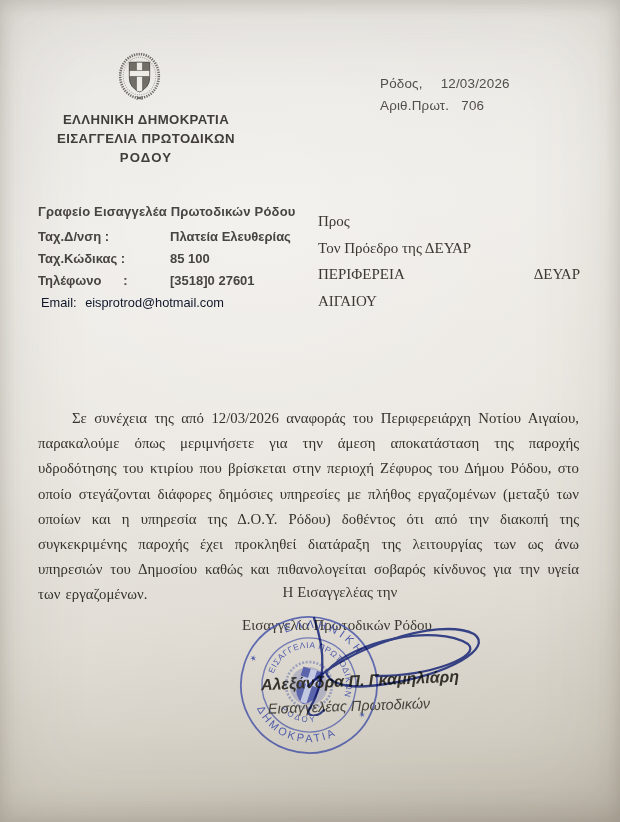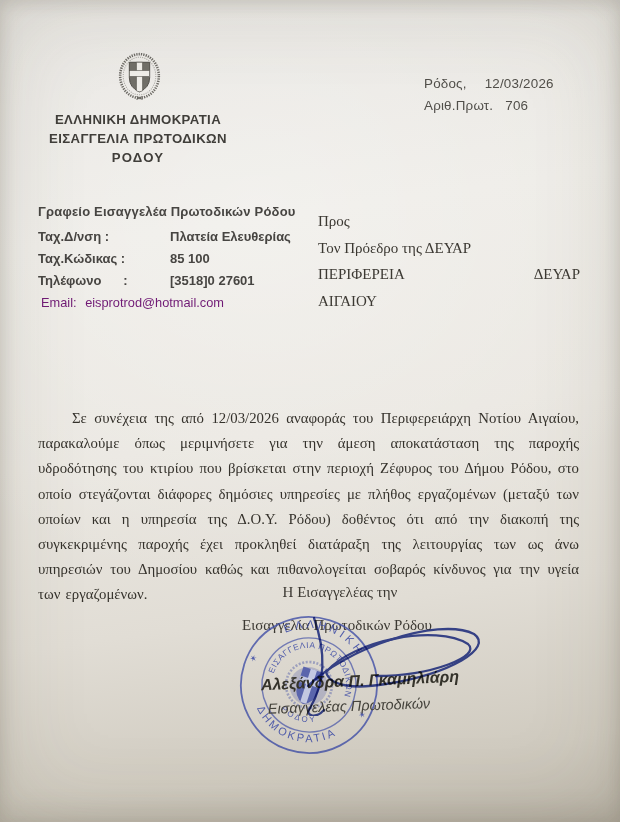--- a/index.html
+++ b/index.html
@@ -9,37 +9,37 @@
     background:
       radial-gradient(ellipse 120% 75% at 42% 26%, rgba(255,255,255,.32), rgba(255,255,255,0) 62%),
       linear-gradient(172deg,#e6e4e0 0%,#edebe6 28%,#eae7e1 52%,#e1ddd5 72%,#d0cbc0 90%,#bfb9ad 100%);
   }
   .vignette{position:absolute;inset:0;pointer-events:none;z-index:20;
     box-shadow:inset 0 0 90px rgba(95,85,62,.16), inset 0 6px 14px rgba(80,70,55,.10), inset 0 -10px 26px rgba(80,70,55,.14);}
   .abs{position:absolute;}
 
   
   .emblem-top{left:114px;top:47px;width:51px;height:56px;}
-  .lh-text{left:18px;top:110px;width:240px;text-align:center;
+  .lh-text{left:26px;top:110px;width:240px;text-align:center;
     font-weight:bold;font-size:13.2px;line-height:19px;color:#403e3a;letter-spacing:.4px;}
   .lh-text .l3{letter-spacing:1.2px;}
 
   
-  .ref{left:380px;top:76px;font-size:13.4px;color:#514f4a;letter-spacing:.2px;margin-left:44px;}
+  .ref{left:380px;top:76px;font-size:13.4px;color:#514f4a;letter-spacing:.2px;}
   .ref .row{display:flex;}
   .ref .row1 span + span{margin-left:18px;}
   .ref .row2{margin-top:7px;}
   .ref .row2 span + span{margin-left:12px;}
 
   
   .contact{left:38px;top:204px;width:280px;font-size:13px;font-weight:bold;color:#474542;}
   .contact .office{margin-bottom:7px;letter-spacing:.2px;}
   .contact .grid{display:grid;grid-template-columns:132px auto;line-height:22.2px;}
   .contact .lbl{white-space:pre;}
-  .contact .email{margin-top:2px;margin-left:3px;font-weight:normal;font-size:12.8px;color:#701a75;}
+  .contact .email{margin-top:2px;margin-left:3px;font-weight:normal;font-size:12.8px;color:#0f172a;}
   .contact .email span + span{margin-left:5px;}
 
   
   .recipient{left:318px;top:208px;width:262px;
     font-family:"Liberation Serif",serif;font-size:15px;line-height:26.5px;color:#3c3933;}
   .recipient .ccrow{display:flex;justify-content:space-between;}
 
   
   .body-par{left:38px;top:406px;width:541px;
     font-family:"Liberation Serif",serif;font-size:14.8px;line-height:25.2px;

